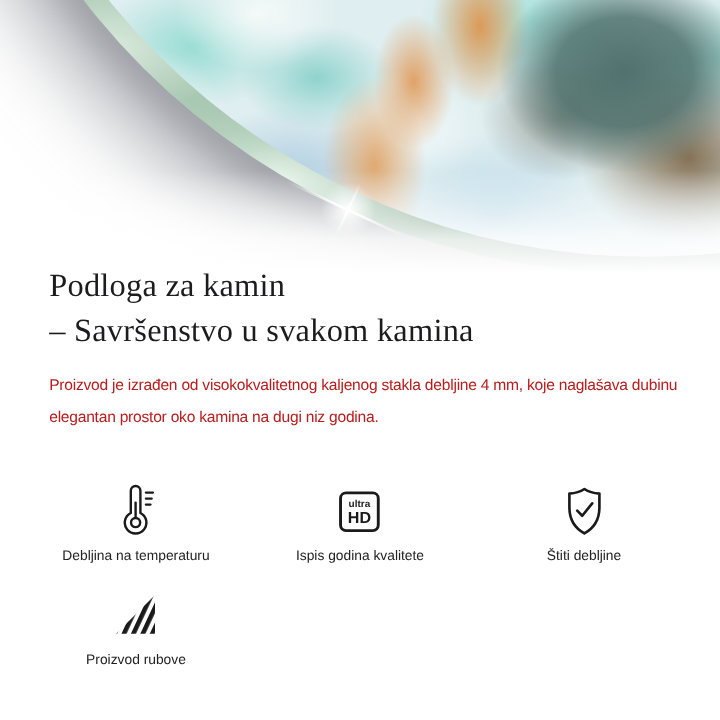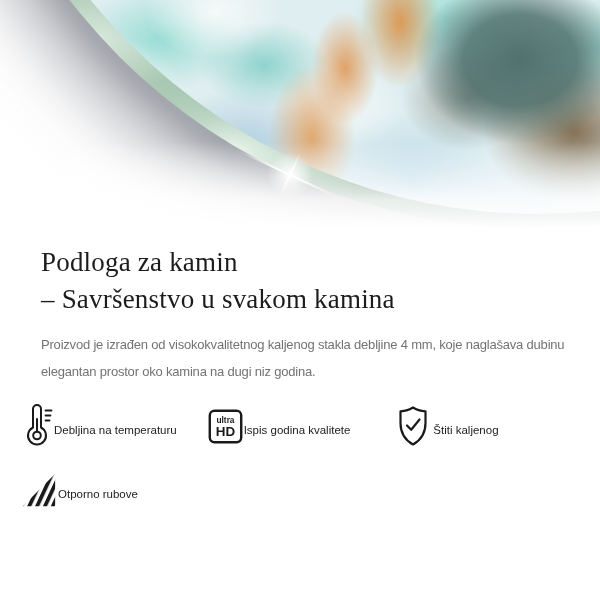--- a/index.html
+++ b/index.html
@@ -47,28 +47,28 @@
     background:radial-gradient(circle, rgba(255,255,255,1) 0%, rgba(255,255,255,.6) 26%, rgba(255,255,255,0) 62%);}
   .sparkle .ray-a{position:absolute;left:-55px;top:-1px;width:110px;height:2px;
     background:linear-gradient(90deg, rgba(255,255,255,0), #fff 42%, #fff 58%, rgba(255,255,255,0));
     transform:rotate(25deg);}
   .sparkle .ray-b{position:absolute;left:-24px;top:-1px;width:48px;height:2px;
     background:linear-gradient(90deg, rgba(255,255,255,0), #fff 45%, #fff 55%, rgba(255,255,255,0));
     transform:rotate(-65deg);}
   .hero-fade{position:absolute;left:0;right:0;bottom:0;height:98px;
     background:linear-gradient(to bottom, rgba(255,255,255,0) 0%, rgba(255,255,255,.85) 58%, #ffffff 88%);}
   
-  .content{position:absolute;left:41px;top:244px;width:530px;}
+  .content{position:absolute;left:41px;top:220px;width:530px;}
   .title{margin:0;font-family:"Liberation Serif", serif;font-weight:400;
     font-size:27px;line-height:37px;color:#1c1c1e;letter-spacing:.2px;}
-  .desc{margin-top:13px;font-size:13px;line-height:27.4px;color:#737373;letter-spacing:-.2px;white-space:nowrap;}
+  .desc{margin-top:13px;font-size:13px;line-height:27.4px;color:#b91c1c;letter-spacing:-.2px;white-space:nowrap;}
   
   .features{position:absolute;left:20px;top:403px;width:560px;
     display:grid;grid-template-columns:repeat(3,1fr);row-gap:18px;}
-  .feature{display:flex;flex-direction:row;align-items:center;}
+  .feature{display:flex;flex-direction:column;align-items:center;}
   .icon-slot{height:46px;display:flex;align-items:center;justify-content:center;}
   .feature .label{margin-top:8px;font-size:11.5px;line-height:14px;color:#222;}
   svg.fi{display:block;}
   .fi .ln{stroke:#1a1a1a;fill:none;}
   .fi .fl{fill:#1a1a1a;stroke:none;}
   .fi text{fill:#1a1a1a;font-family:"Liberation Sans", sans-serif;font-weight:700;}
 </style>
 </head>
 <body>
 
@@ -120,32 +120,32 @@
     <div class="label">Ispis godina kvalitete</div>
   </div>
 
   <div class="feature">
     <div class="icon-slot">
       <svg class="fi" width="40" height="44" viewBox="0 0 40 44">
         <path class="ln" stroke-width="2.2" stroke-linejoin="round" d="M20,3.5 C17,5.5 12.5,7 7.5,7.3 V19 C7.5,29.5 12.8,36.5 20,40.5 C27.2,36.5 32.5,29.5 32.5,19 V7.3 C27.5,7 23,5.5 20,3.5 Z"></path>
         <path class="ln" stroke-width="2.2" stroke-linecap="round" stroke-linejoin="round" d="M14,21.5 L18.2,25.8 L26.5,15.5"></path>
       </svg>
     </div>
-    <div class="label">Štiti kaljenog</div>
+    <div class="label">Štiti debljine</div>
   </div>
 
 
   <div class="feature">
     <div class="icon-slot">
       <svg class="fi" width="38" height="38" viewBox="0 0 40 40">
         <defs>
           <pattern id="hatch1" width="7.5" height="10" patternUnits="userSpaceOnUse" patternTransform="rotate(25)">
             <rect x="0" y="0" width="4" height="10" fill="#1a1a1a"></rect>
           </pattern>
         </defs>
         <polygon points="3,37 37,3 37,37" fill="url(#hatch1)"></polygon>
       </svg>
     </div>
-    <div class="label">Otporno rubove</div>
+    <div class="label">Proizvod rubove</div>
   </div>
 
 
 </div>
 
 </body></html>

